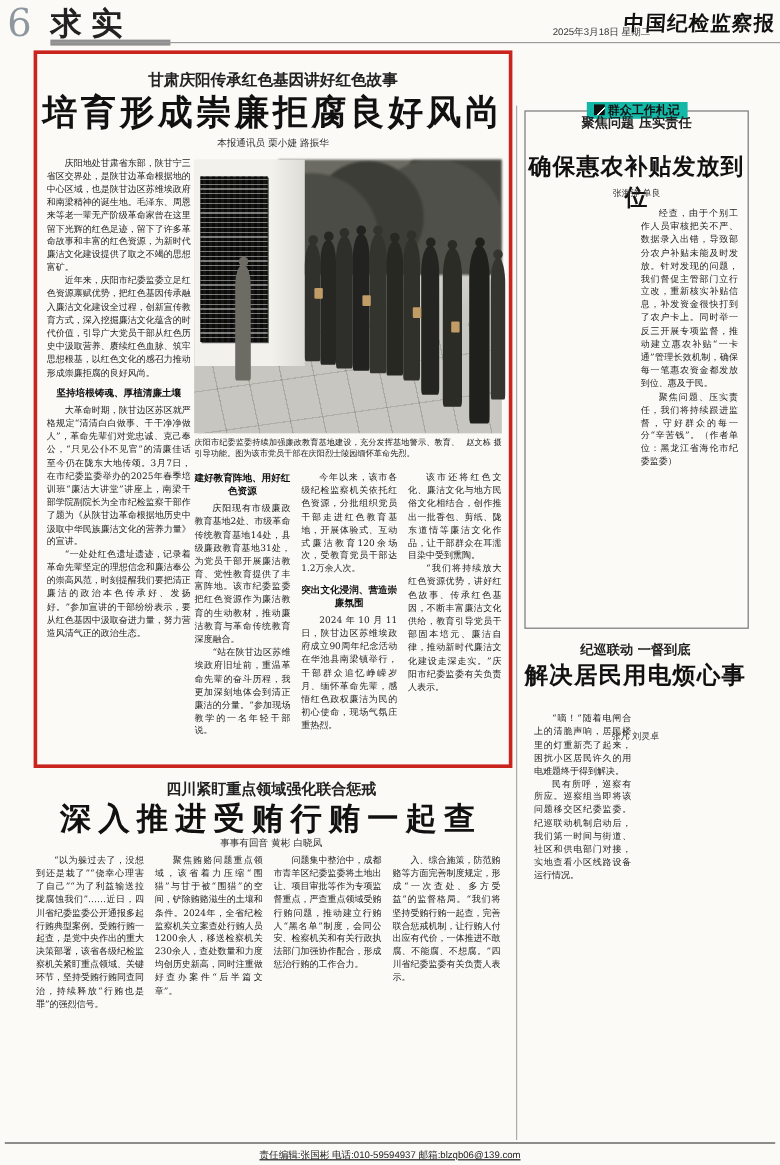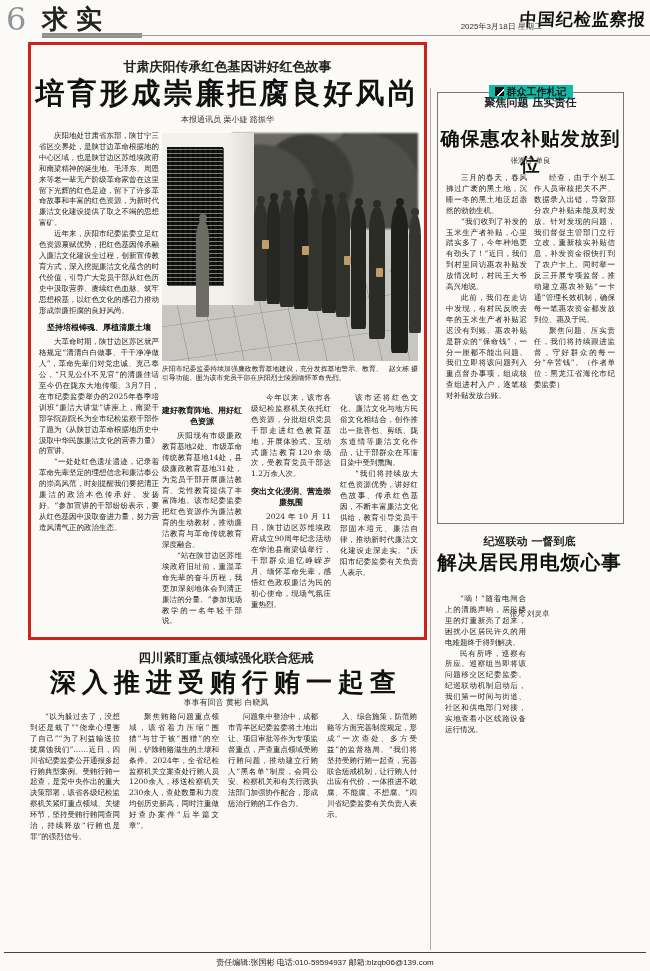--- a/index.html
+++ b/index.html
@@ -71,21 +71,21 @@
   .rt-col{top:80px;height:340px;width:81px;}
   .rbot{left:437px;top:528px;width:185px;height:424px;}
   .rb-kicker{top:6px;font-size:11px;}
   .rb-headline{top:21px;font-size:19.5px;letter-spacing:1px;}
   .rb-byline{top:52px;font-size:7.5px;margin-top:29px;}
   .rb-col{top:66px;height:352px;width:81px;}
   .rcol1{left:8px;} .rcol2{left:96px;}
   
   .f-rule{left:4px;right:4px;top:952px;border-top:1.5px solid #444;}
   .f-text{left:0;right:0;top:957px;text-align:center;font-size:8px;color:#222;
-          font-family:"Liberation Sans",sans-serif;}
+          font-family:"Liberation Sans",sans-serif;text-decoration:underline;}
 </style>
 </head>
 <body>
 
 <div class="abs pageno">6</div>
 <div class="abs section">求实</div>
 <div class="abs hd-thick"></div>
 <div class="abs hd-thin"></div>
 <div class="abs hd-date">2025年3月18日 星期二</div>
 <div class="abs masthead">中国纪检监察报</div>
@@ -126,21 +126,21 @@
     <i class="folder" style="left:182px;bottom:96px;"></i>
     <i class="folder" style="left:214px;bottom:84px;"></i>
   </div>
 
   <div class="abs m-caption">
     <span class="m-credit">赵文栋 摄</span>
     <span>庆阳市纪委监委持续加强廉政教育基地建设，充分发挥基地警示、教育、引导功能。图为该市党员干部在庆阳烈士陵园缅怀革命先烈。</span>
   </div>
 
   <div class="abs col m-col2">
-    <div class="subhead" style="margin-top:12px;">建好教育阵地、用好红色资源</div>
+    <div class="subhead" style="margin-top:0;">建好教育阵地、用好红色资源</div>
     <p class="body">庆阳现有市级廉政教育基地2处、市级革命传统教育基地14处，县级廉政教育基地31处，为党员干部开展廉洁教育、党性教育提供了丰富阵地。该市纪委监委把红色资源作为廉洁教育的生动教材，推动廉洁教育与革命传统教育深度融合。</p>
     <p class="body">“站在陕甘边区苏维埃政府旧址前，重温革命先辈的奋斗历程，我更加深刻地体会到清正廉洁的分量。”参加现场教学的一名年轻干部说。</p>
   </div>
 
   <div class="abs col m-col3">
     <p class="body">今年以来，该市各级纪检监察机关依托红色资源，分批组织党员干部走进红色教育基地，开展体验式、互动式廉洁教育120余场次，受教育党员干部达1.2万余人次。</p>
     <div class="subhead">突出文化浸润、营造崇廉氛围</div>
     <p class="body">2024年10月11日，陕甘边区苏维埃政府成立90周年纪念活动在华池县南梁镇举行，干部群众追忆峥嵘岁月、缅怀革命先辈，感悟红色政权廉洁为民的初心使命，现场气氛庄重热烈。</p>
   </div>
 
@@ -170,25 +170,20 @@
 
 <div class="abs vrule"></div>
 
 <div class="abs rtop">
   <div class="abs boxlabel">
     <span class="sq"></span><span>群众工作札记</span>
   </div>
   <div class="abs kicker rt-kicker">聚焦问题 压实责任</div>
   <div class="abs headline rt-headline">确保惠农补贴发放到位</div>
   <div class="abs byline rt-byline">张海洋 单良</div>
-  <div class="abs col rt-col rcol1">
-    <p class="body">三月的春天，春风拂过广袤的黑土地，沉睡一冬的黑土地泛起盎然的勃勃生机。</p>
-    <p class="body">“我们收到了补发的玉米生产者补贴，心里踏实多了，今年种地更有劲头了！”近日，我们到村里回访惠农补贴发放情况时，村民王大爷高兴地说。</p>
-    <p class="body">此前，我们在走访中发现，有村民反映去年的玉米生产者补贴迟迟没有到账。惠农补贴是群众的“保命钱”，一分一厘都不能出问题。我们立即将该问题列入重点督办事项，组成核查组进村入户，逐笔核对补贴发放台账。</p>
-  </div>
   <div class="abs col rt-col rcol2">
     <p class="body">经查，由于个别工作人员审核把关不严、数据录入出错，导致部分农户补贴未能及时发放。针对发现的问题，我们督促主管部门立行立改，重新核实补贴信息，补发资金很快打到了农户卡上。同时举一反三开展专项监督，推动建立惠农补贴“一卡通”管理长效机制，确保每一笔惠农资金都发放到位、惠及于民。</p>
     <p class="body">聚焦问题、压实责任，我们将持续跟进监督，守好群众的每一分“辛苦钱”。（作者单位：黑龙江省海伦市纪委监委）</p>
   </div>
 </div>
 
 <div class="abs rbot">
   <div class="abs kicker rb-kicker">纪巡联动 一督到底</div>
   <div class="abs headline rb-headline">解决居民用电烦心事</div>
   <div class="abs byline rb-byline">张凡 刘灵卓</div>

